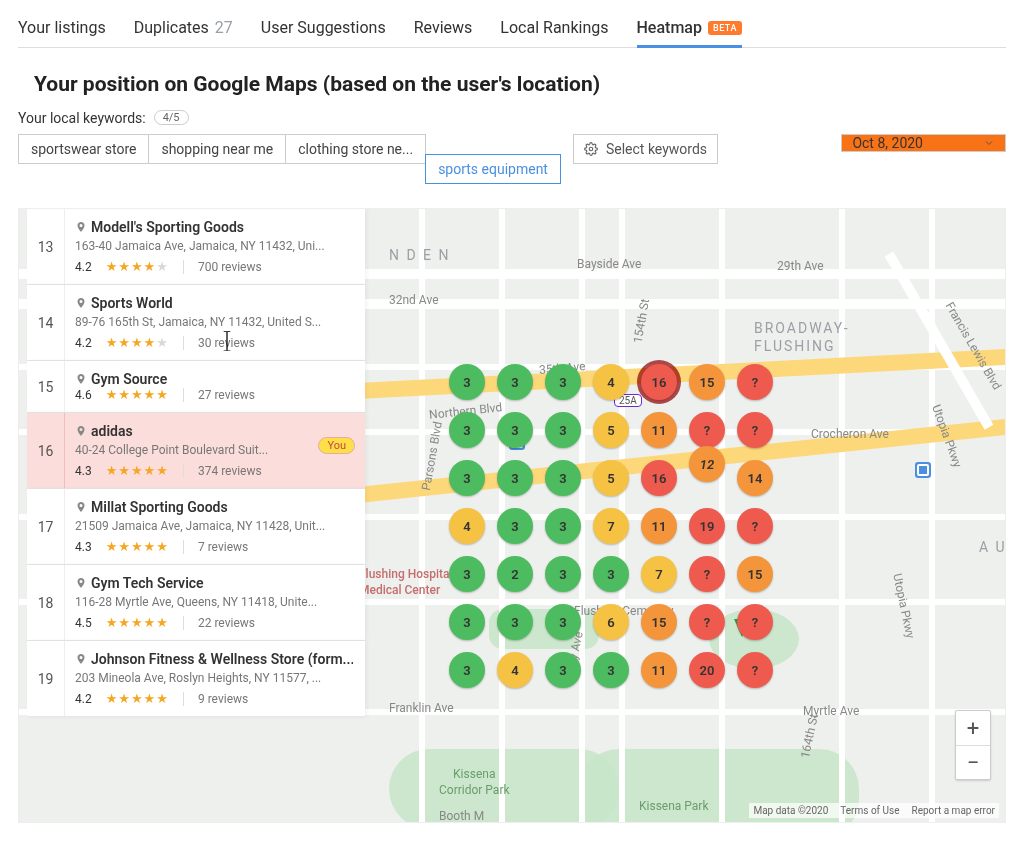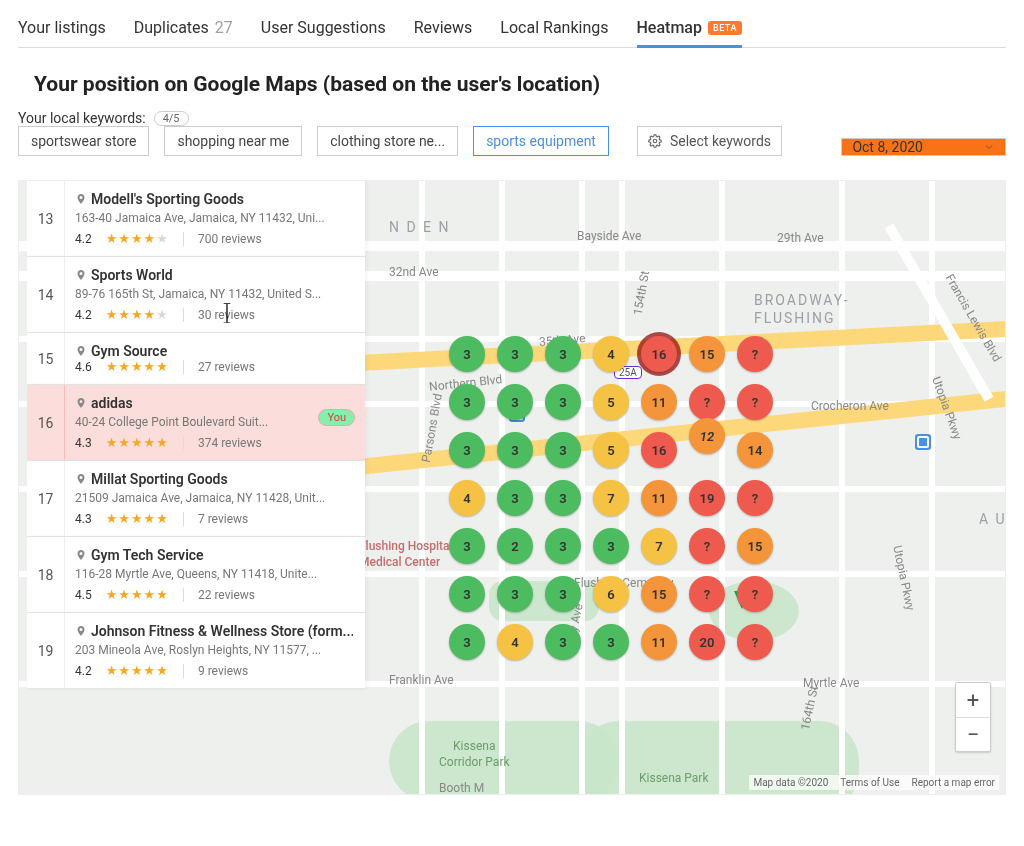--- a/index.html
+++ b/index.html
@@ -57,53 +57,55 @@
 
   
   h1 {
     font-size: 21px;
     font-weight: 700;
     margin: 24px 0 14px 16px;
     color: #222;
   }
   .kw-label-row {
     display: flex;
-    align-items: flex-end;
+    align-items: flex-start;
     gap: 8px;
     font-size: 14px;
+    margin-bottom: 8px;
   }
   .kw-count-pill {
     border: 1px solid #ccc;
     border-radius: 10px;
     padding: 0 8px;
     font-size: 11px;
     color: #666;
   }
   .kw-row {
     display: flex;
-    align-items: flex-end;
-    gap: 16px;
+    align-items: flex-start;
+    gap: 0;
     margin-bottom: 24px;
     position: relative;
   }
   .kw-chip {
     border: 1px solid #ccc;
     padding: 6px 12px;
     font-size: 14px;
     color: #444;
     background: #fff;
     cursor: pointer;
     margin-left: -1px;
   }
   .kw-chip:first-child { margin-left: 0; }
   .kw-chip.selected {
     border-color: #4a90e2;
     color: #4a90e2;
     position: relative;
     z-index: 1;
+    margin-top: 20px;
   }
   .kw-select {
     margin-left: 12px;
     border: 1px solid #ccc;
     padding: 6px 10px;
     font-size: 14px;
     color: #555;
     background: #fff;
     display: flex;
     align-items: center;
@@ -232,21 +234,21 @@
   .stars { color:#f5a623; letter-spacing:1px; font-size:13px; }
   .stars .grey { color:#d8d8d8; }
   .divider { width:1px; height:14px; background:#ddd; }
   .reviews { color:#777; }
 
   .card.highlight { background:#fbdedb; }
   .card.highlight .rank { border-right-color:#f5bdb7; }
   .you-pill {
     position:absolute; right:10px; top:24px;
     font-size:11px; color:#c44; border:1px solid #e8a9a3;
-    background:#86efac; border-radius:10px; padding:1px 8px;
+    background:#fde047; border-radius:10px; padding:1px 8px;
   }
 
   .cursor {
     position:absolute; width:16px; height:20px; pointer-events:none;
   }
 
   .bus-stop {
     position:absolute; width:16px; height:16px; background:#4a90e2;
     border-radius:3px; display:flex; align-items:center; justify-content:center;
   }

